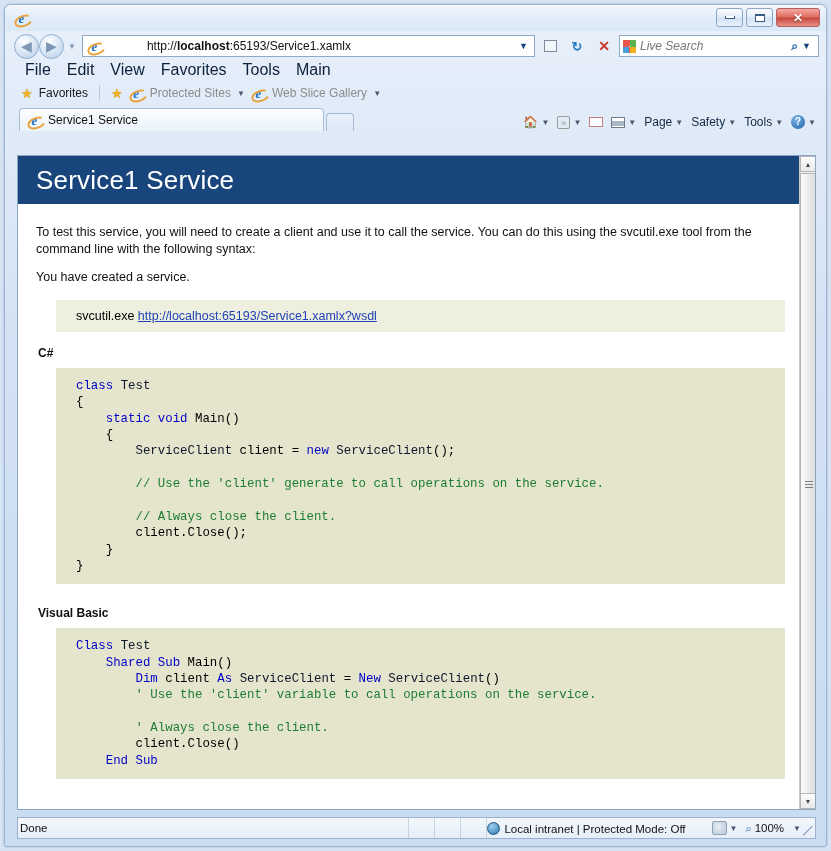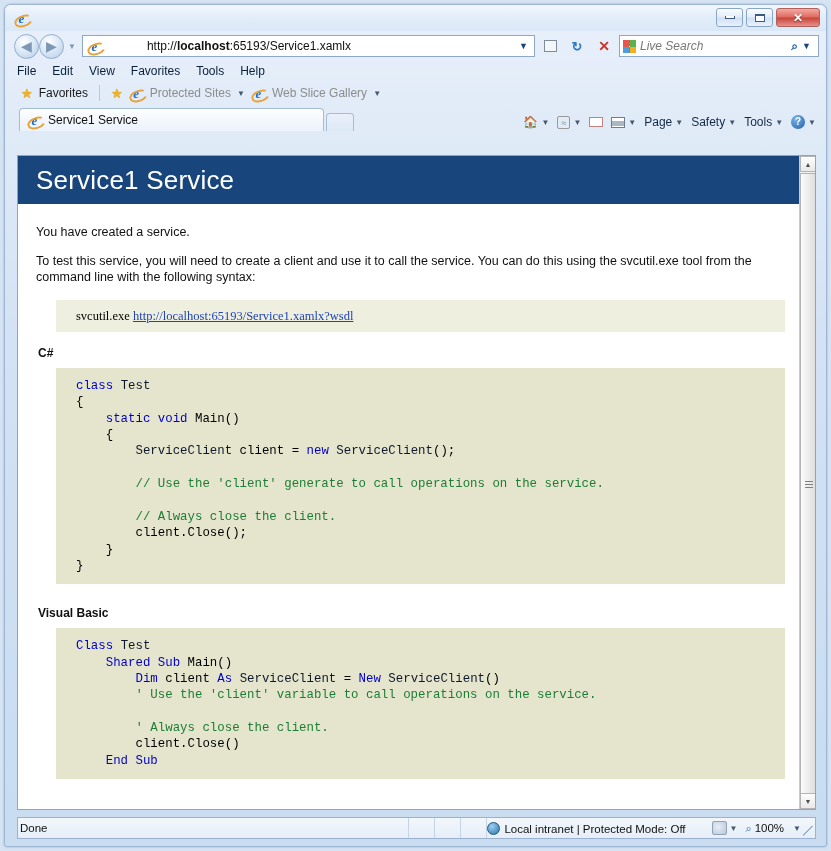--- a/index.html
+++ b/index.html
@@ -86,23 +86,23 @@
   }
   #search-field {
     width: 200px; height: 22px; background:#fff;
     border: 1px solid #8ea9c6; display:flex; align-items:center;
     gap:4px; padding: 0 3px 0 3px;
   }
   #search-text { flex:1; font-size:12px; color:#777; font-style: italic; }
 
   
   #menubar {
-    height: 20px; display: flex; align-items: center;
-    padding-left: 12px; gap: 16px;
-    font-size: 12px; color: #0b2039;
+    height: 20px; display: flex; 
+    padding-left: 20px; gap: 16px;
+    font-size: 16px; color: #0b2039;
   }
   #menubar .mi { cursor: default; }
 
   
   #favbar {
     height: 24px; display:flex; align-items:center;
     padding-left: 16px; gap: 6px; font-size:12px; color:#1a1a1a;
   }
   #favbar .fsep { width:1px; height:16px; background:#b6c9de; margin:0 5px; }
   .muted { color:#8c8c8c; }
@@ -162,21 +162,21 @@
   }
   #page-body {
     padding: 12px 16px 0 18px;
     font-size: 12.5px; color: #111; line-height: 1.32;
   }
   #page-body p { margin: 8px 0 12px 0; }
   .cmd-box {
     background: #efefdf;
     margin: 14px 0 14px 20px;
     padding: 8px 6px 8px 20px;
-    font-family: Liberation Serif, serif;
+    font-family: Liberation Sans, sans-serif;
     font-size: 12.5px; color:#000;
   }
   .cmd-box a { color:#1f43b5; text-decoration: underline; }
   .lang-label { font-weight: bold; font-size: 12px; margin: 12px 0 6px 2px; }
   pre.code {
     background: #e5e5cd;
     margin: 0 0 0 20px;
     padding: 10px 0 10px 20px;
     font-family: "Liberation Mono", monospace;
     font-size: 12.4px; line-height: 1.32;
@@ -342,21 +342,21 @@
       <span class="addr-caret">▼</span>
     </div>
   </div>
 
   <div id="menubar">
     <span class="mi">File</span>
     <span class="mi">Edit</span>
     <span class="mi">View</span>
     <span class="mi">Favorites</span>
     <span class="mi">Tools</span>
-    <span class="mi">Help</span>
+    <span class="mi">Main</span>
   </div>
 
   <div id="favbar">
     <span class="star">★</span>
     <span>Favorites</span>
     <span class="fsep"></span>
     <span class="star green">★</span>
     <span class="ie-e">e</span>
     <span class="muted">Protected Sites</span>
     <span class="caret-dn">▼</span>
@@ -406,22 +406,22 @@
         </span>
     </div>
   </div>
 
   <div id="viewport">
     <div id="page">
       <div id="page-header">
         <h1>Service1 Service</h1>
       </div>
       <div id="page-body">
+        <p>To test this service, you will need to create a client and use it to call the service. You can do this using the svcutil.exe tool from the command line with the following syntax:</p>
         <p>You have created a service.</p>
-        <p>To test this service, you will need to create a client and use it to call the service. You can do this using the svcutil.exe tool from the command line with the following syntax:</p>
         <div class="cmd-box">
           <span>svcutil.exe</span>
           <a href="#">http://localhost:65193/Service1.xamlx?wsdl</a>
         </div>
         <div class="lang-label">C#</div>
         <pre class="code" id="cs-code"><span class="k">class </span><span class="t">Test</span>
 <span>{</span>
 <span class="k">    static void </span><span>Main()</span>
 <span>    {</span>
 <span>        </span><span class="t">ServiceClient</span><span> client = </span><span class="k">new </span><span class="t">ServiceClient</span><span>();</span>

